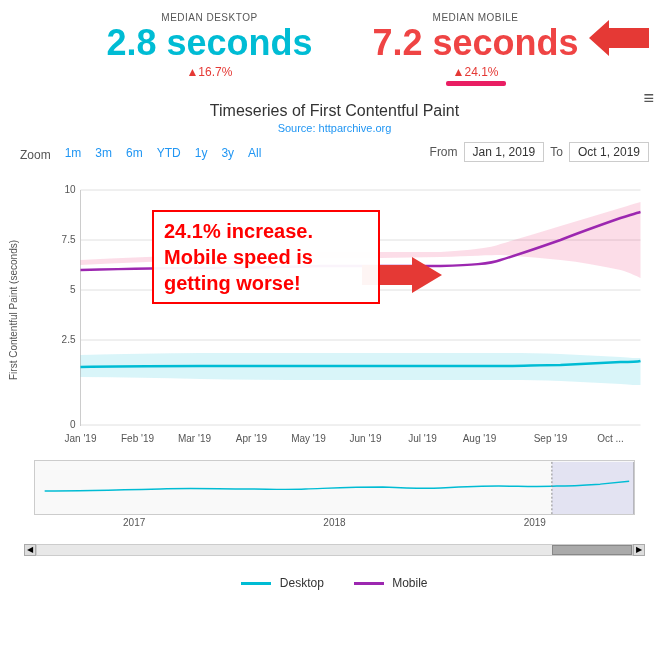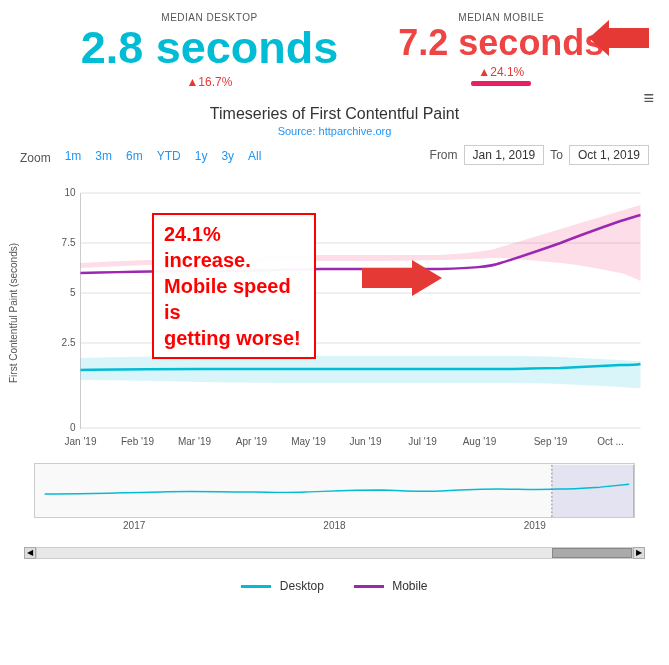--- a/index.html
+++ b/index.html
@@ -33,21 +33,21 @@
     }
 
     .metric-label {
       font-size: 10px;
       color: #555;
       text-transform: uppercase;
       letter-spacing: 0.5px;
     }
 
     .metric-value-desktop {
-      font-size: 45px;
+      font-size: 36px;
       color: #00bcd4;
       font-weight: bold;
       line-height: 1.1;
     }
 
     .metric-value-mobile {
       font-size: 36px;
       color: #ef4444;
       font-weight: bold;
       line-height: 1.1;
@@ -285,21 +285,21 @@
       <text x="211" y="272" text-anchor="middle" font-size="10" fill="#555">Apr '19</text>
       <text x="268" y="272" text-anchor="middle" font-size="10" fill="#555">May '19</text>
       <text x="325" y="272" text-anchor="middle" font-size="10" fill="#555">Jun '19</text>
       <text x="382" y="272" text-anchor="middle" font-size="10" fill="#555">Jul '19</text>
       <text x="439" y="272" text-anchor="middle" font-size="10" fill="#555">Aug '19</text>
       <text x="510" y="272" text-anchor="middle" font-size="10" fill="#555">Sep '19</text>
       <text x="570" y="272" text-anchor="middle" font-size="10" fill="#555">Oct ...</text>
     </svg>
 
     
-    <div class="annotation-box" style="left:130px; top:40px; width:164px;">
+    <div class="annotation-box" style="left:130px; top:40px; width:228px;">
       <span>24.1% increase.<br>Mobile speed is<br>getting worse!</span>
     </div>
 
     
     <svg style="position:absolute; left:340px; top:85px;" width="80" height="40">
       <polygon points="0,10 50,10 50,2 80,20 50,38 50,30 0,30" fill="#e53935"></polygon>
     </svg>
   </div>
 </div>
 

